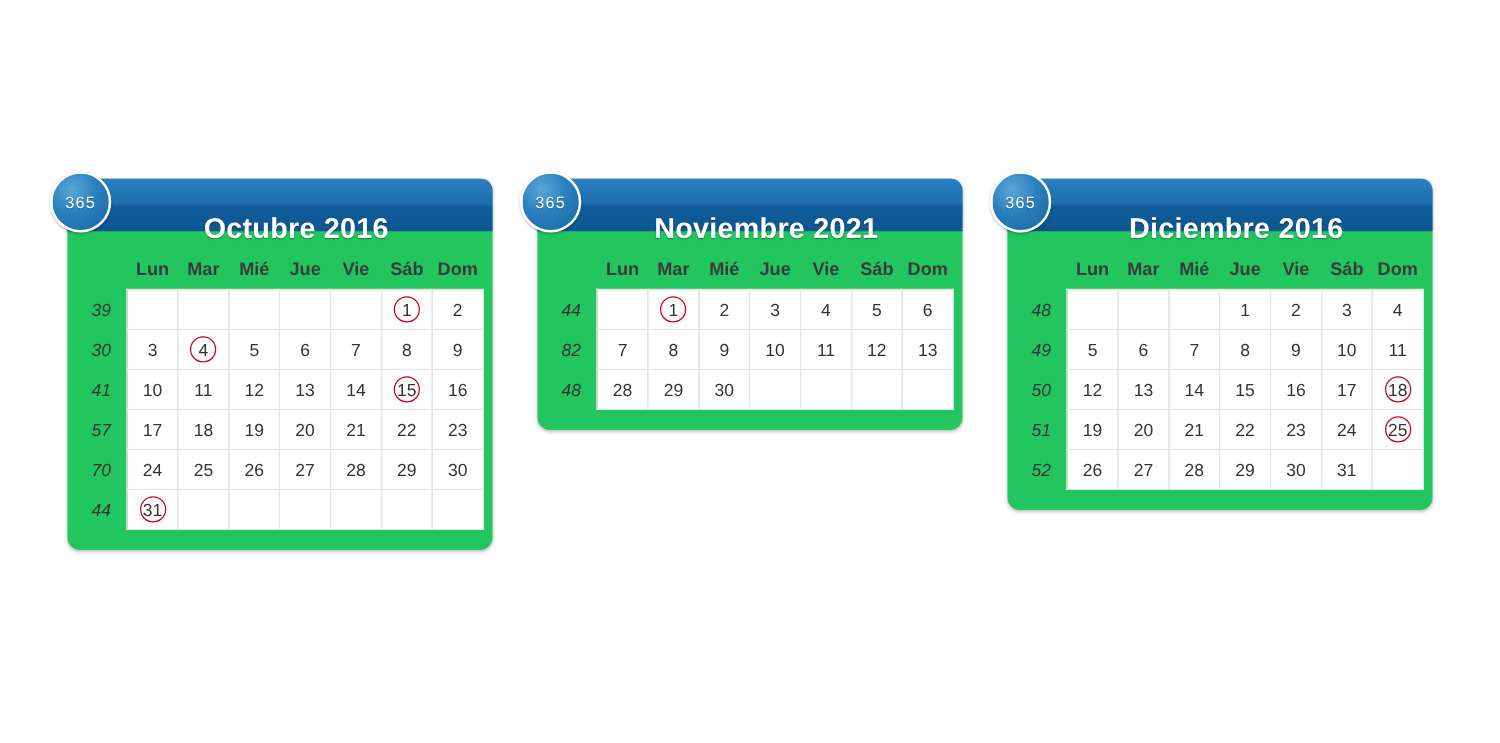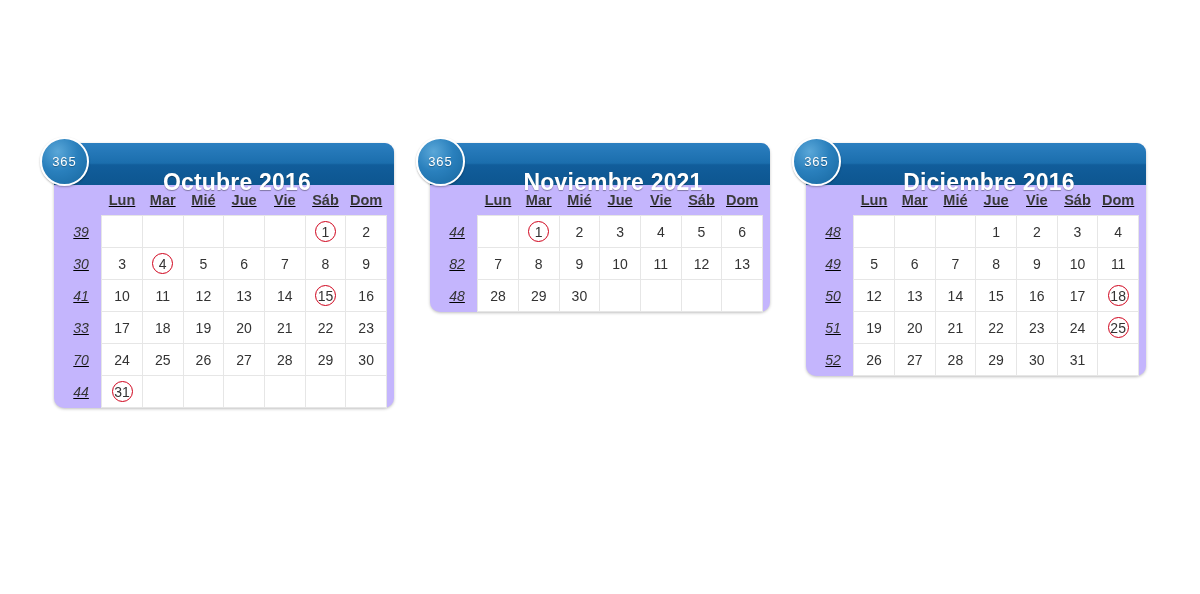--- a/index.html
+++ b/index.html
@@ -19,21 +19,21 @@
     height: 594px;
     display: flex;
     align-items: flex-start;
     justify-content: center;
     gap: 36px;
     padding-top: 143px;
     box-sizing: border-box;
   }
   .cal {
     width: 340px;
-    background: #c4b5fd;
+    background: #22c55e;
     border-radius: 10px;
     box-shadow: 0 1px 3px rgba(0,0,0,0.25);
     position: relative;
     padding-bottom: 0;
   }
   .cal-header {
     height: 42px;
     border-radius: 9px 9px 0 0;
     background: linear-gradient(180deg, #2c7fc0 0%, #1b6ead 48%, #115d9b 52%, #0d5690 100%);
     display: flex;
@@ -67,23 +67,22 @@
   .badge span {
     color: #ffffff;
     font-size: 13px;
     letter-spacing: 1px;
     font-weight: normal;
     text-shadow: 0 1px 1px rgba(0,0,0,0.3);
   }
   table.grid {
     border-collapse: collapse;
     width: 326px;
-    margin: 0 auto;
+    margin: 16px auto;
     table-layout: fixed;
-    text-decoration: underline;
   }
   table.grid th, table.grid td {
     width: 38px;
     height: 31px;
     text-align: center;
     vertical-align: middle;
     font-size: 14px;
     color: #333333;
     border: 1px solid #e6e6e6;
     padding: 0;
@@ -183,21 +182,21 @@
             <td class="wk">41</td>
             <td><span class="num">10</span></td>
             <td><span class="num">11</span></td>
             <td class="hl"><span class="num">12</span></td>
             <td><span class="num">13</span></td>
             <td><span class="num">14</span></td>
             <td class="wknd"><span class="circ">15</span></td>
             <td class="wknd"><span class="num">16</span></td>
           </tr>
           <tr>
-            <td class="wk">33</td>
+            <td class="wk">57</td>
             <td><span class="num">17</span></td>
             <td><span class="num">18</span></td>
             <td><span class="num">19</span></td>
             <td><span class="num">20</span></td>
             <td><span class="num">21</span></td>
             <td class="wknd"><span class="num">22</span></td>
             <td class="wknd"><span class="num">23</span></td>
           </tr>
           <tr>
             <td class="wk">70</td>

